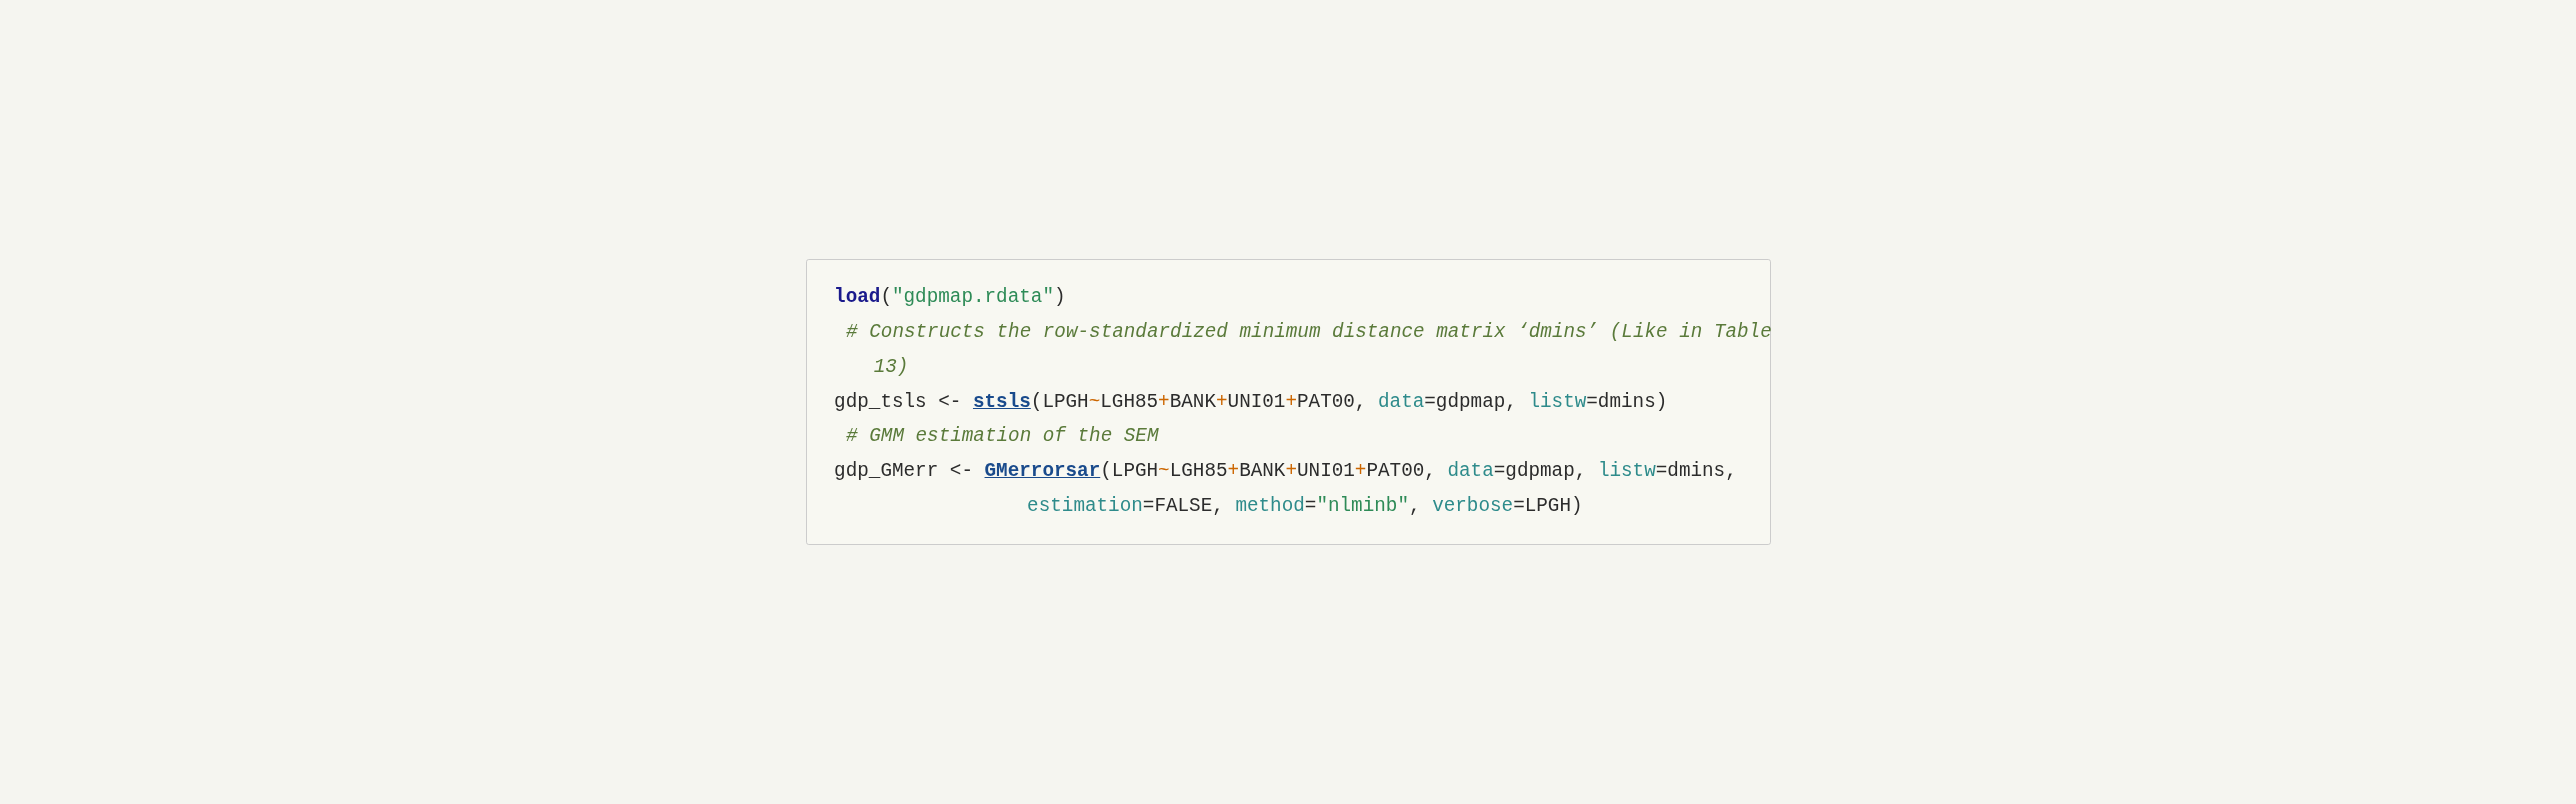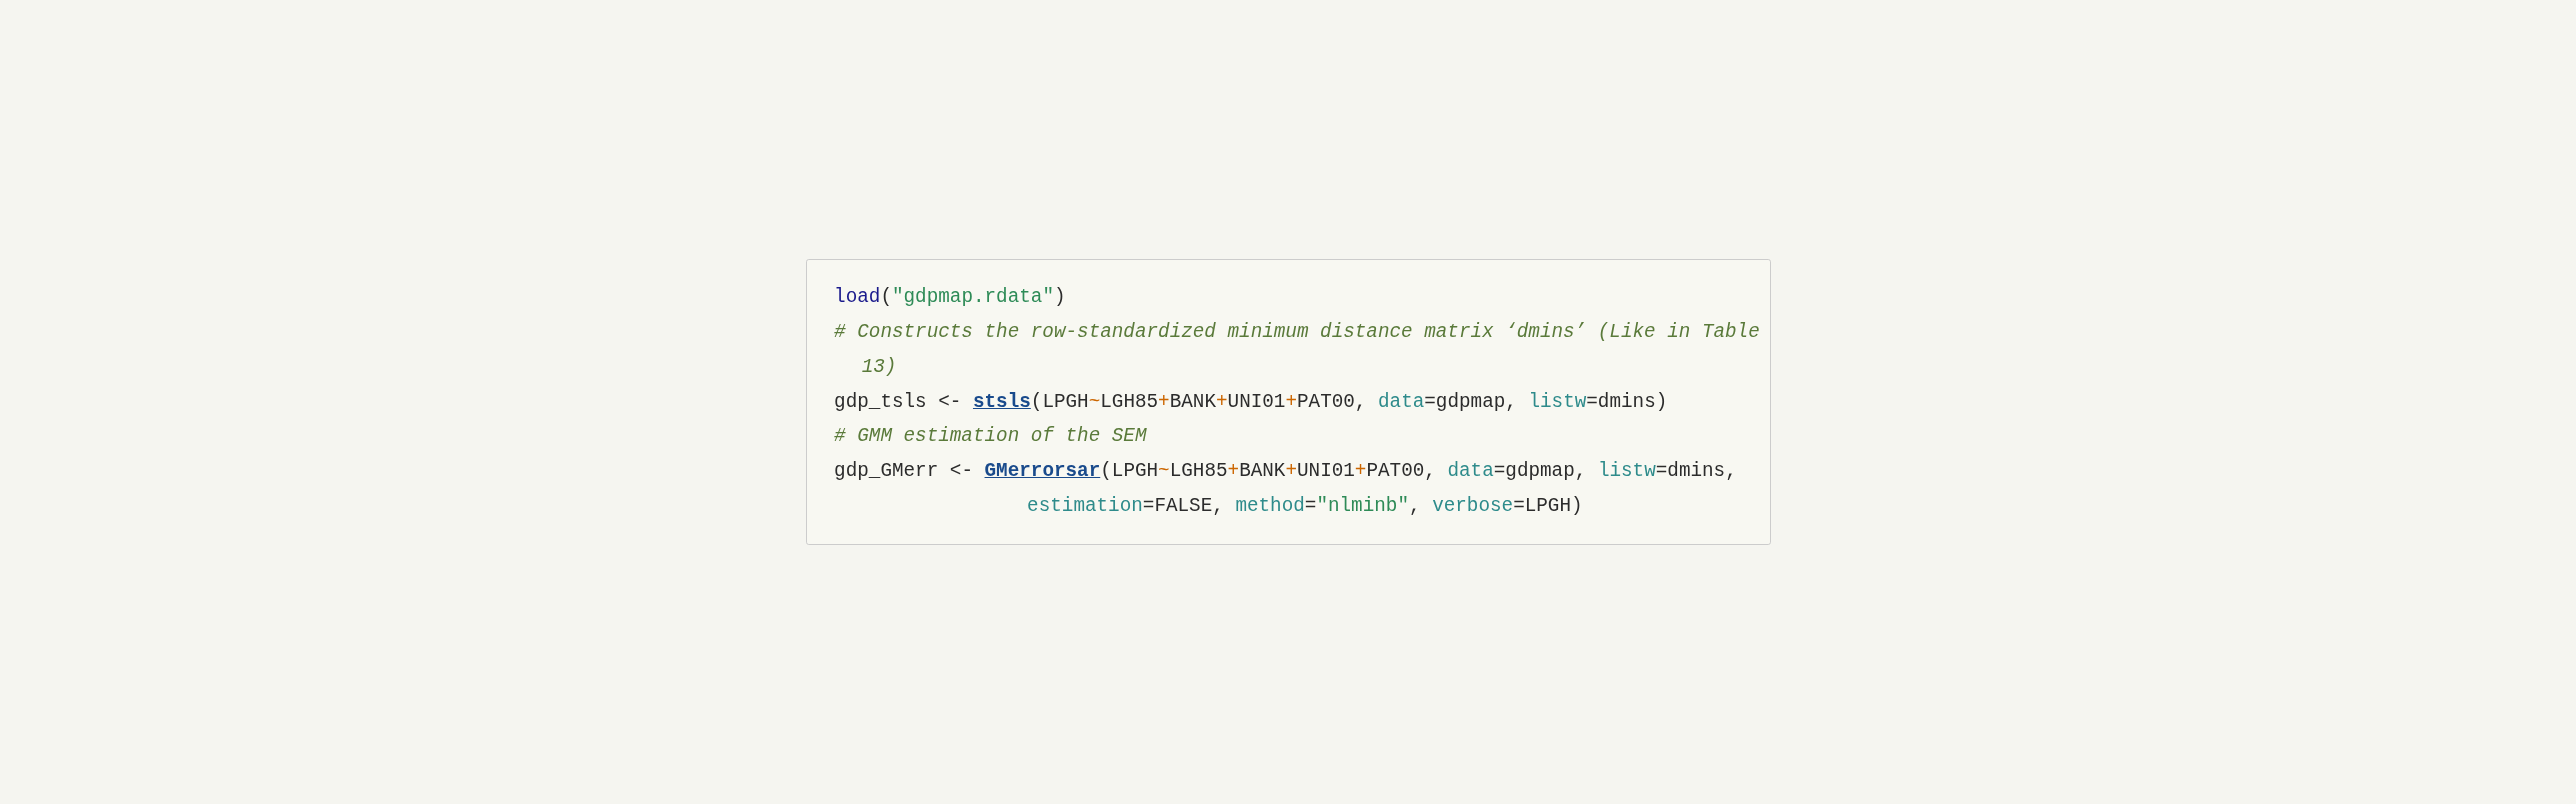--- a/index.html
+++ b/index.html
@@ -31,34 +31,35 @@
     .code-line {
       display: block;
       font-size: 19.3px;
       white-space: pre;
       font-style: normal;
     }
 
     .code-line.comment {
       font-style: italic;
       color: #5a7a3a;
+      margin-left: 12px;
     }
 
     .code-line.indented {
       padding-left: 27.6px;
     }
 
     .code-line.indented2 {
       padding-left: 193px;
     }
 
     
     .kw-bold {
       color: #1a1a8c;
-      font-weight: normal;
+      font-weight: bold;
       font-style: normal;
     }
 
     .str-green {
       color: #2e8b57;
     }
 
     .fn-blue-bold {
       color: #1a4b8c;
       font-weight: bold;

